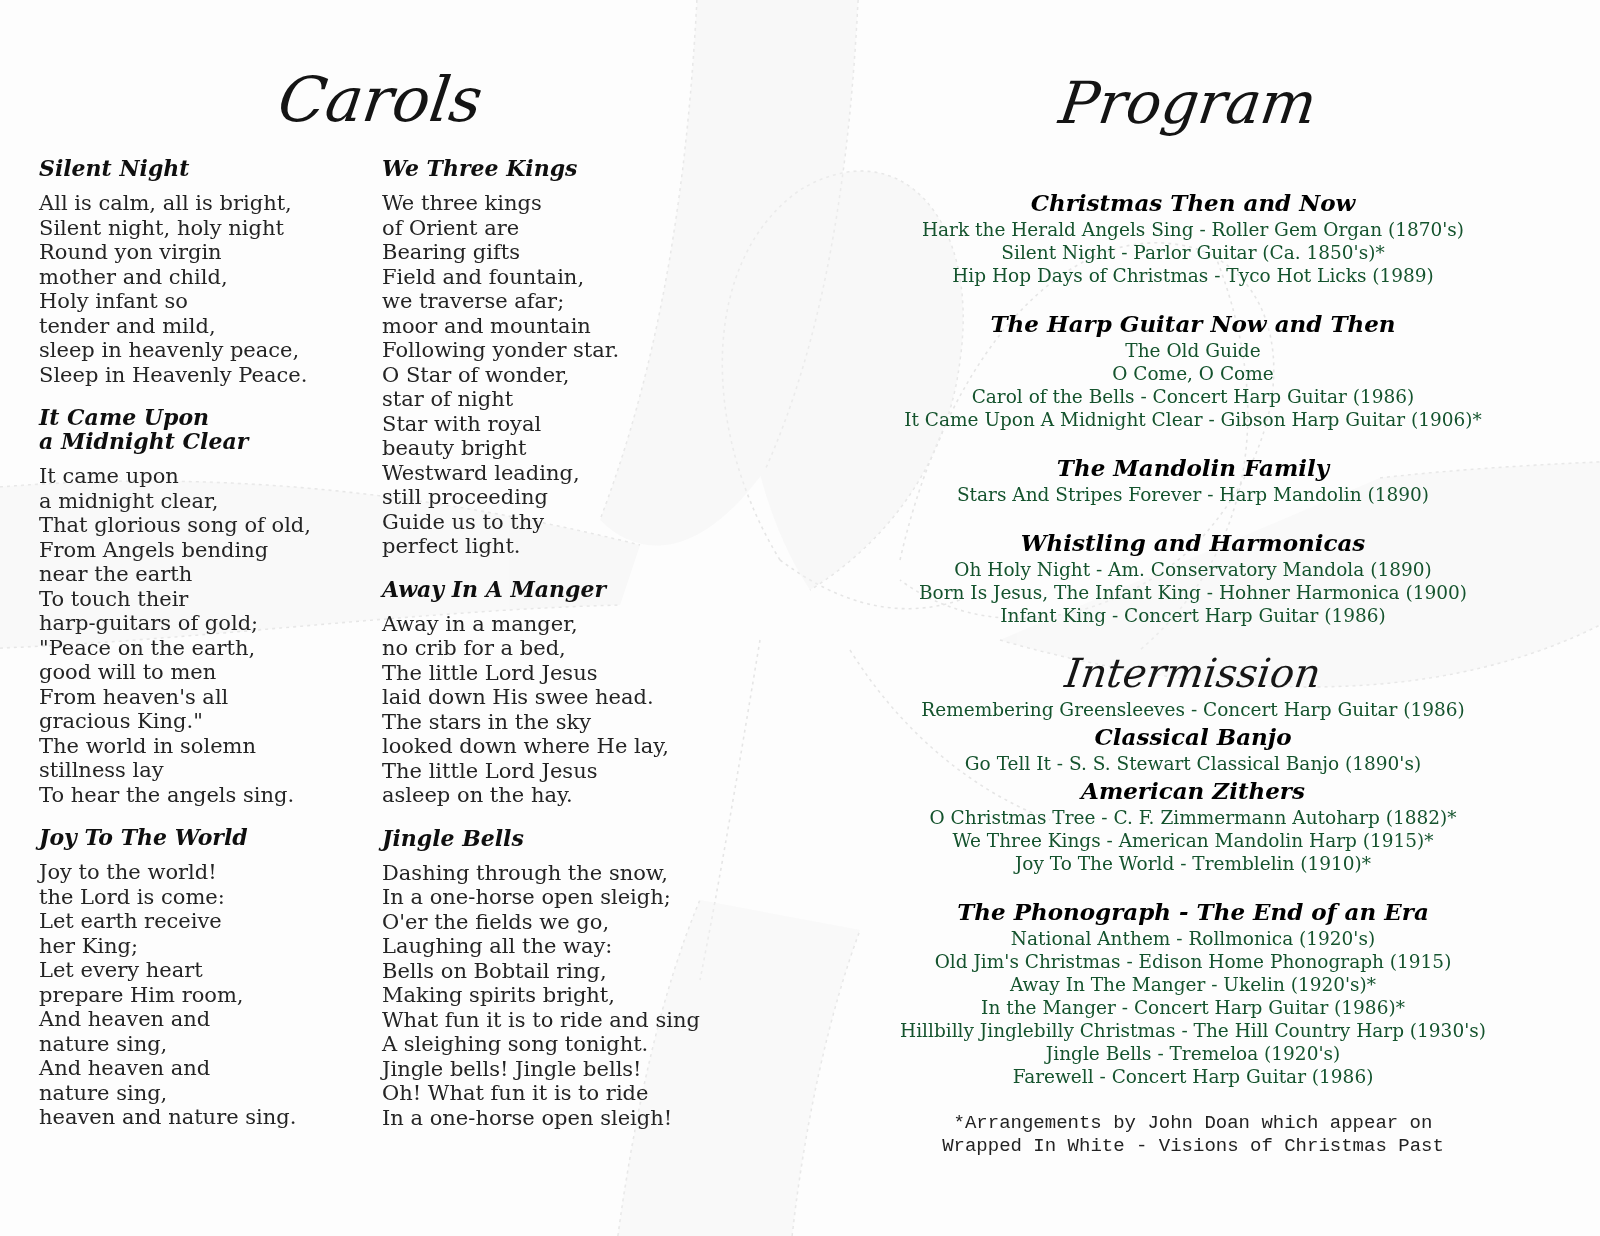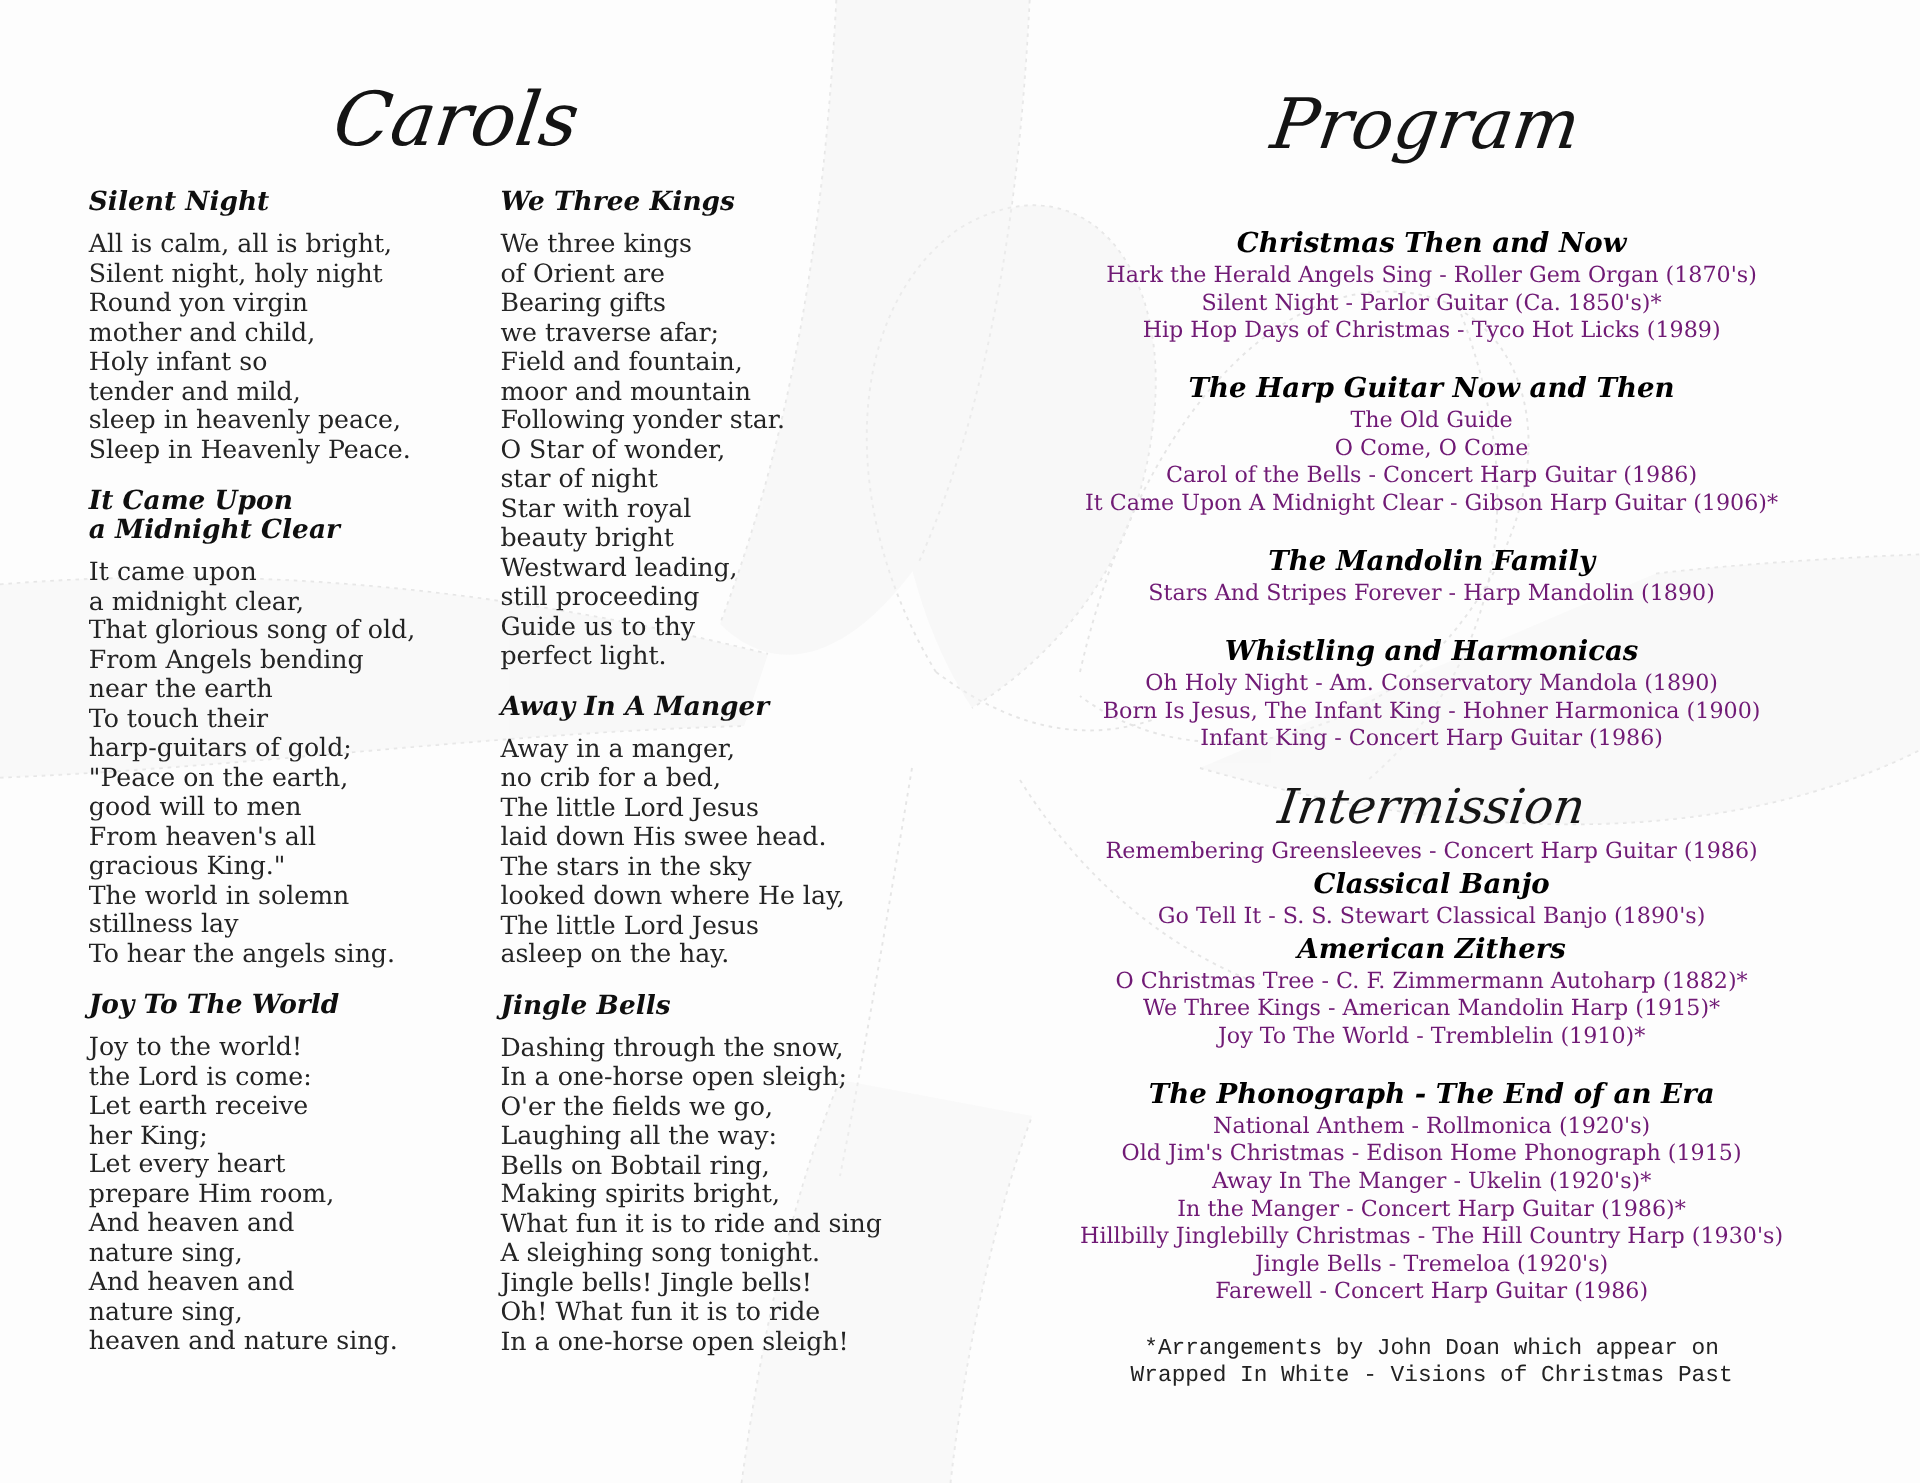--- a/index.html
+++ b/index.html
@@ -34,21 +34,21 @@
   }
   .carols-title {
     width: 770px;
     text-align: center;
     font-size: 62px;
     line-height: 1.1;
     padding-top: 66px;
   }
   .carol-columns {
     display: flex;
-    padding-left: 74px;
+    padding-left: 39px;
     margin-top: 4px;
   }
   .carol-col { width: 343px; }
   .carol-col + .carol-col { width: 350px; }
   .carol-heading {
     font-size: 22px;
     font-weight: bold;
     font-style: italic;
     line-height: 24px;
     color: #0f0f0f;
@@ -90,21 +90,21 @@
     font-family: "DejaVu Serif", serif;
     font-weight: 400;
     font-size: 40px;
     line-height: 46px;
     transform: skewX(-8deg);
     color: #161616;
   }
   .program-line {
     font-size: 18.5px;
     line-height: 23px;
-    color: #701a75;
+    color: #14532d;
     white-space: nowrap;
   }
   .footnote { margin-top: 24px; }
   .footnote .program-line { font-size: 19px; line-height: 23.5px; color: #222; font-family: Liberation Mono, monospace; }
 </style>
 </head>
 <body>
 
 <div class="canvas">
 
@@ -203,22 +203,22 @@
         </div>
         <div class="carol-col">
           <section class="carol-section">
             <h2 class="carol-heading">
               <span>We Three Kings</span>
             </h2>
             <div class="lyrics">
               <div class="lyric-line">We three kings</div>
               <div class="lyric-line">of Orient are</div>
               <div class="lyric-line">Bearing gifts</div>
+              <div class="lyric-line">Field and fountain,</div>
               <div class="lyric-line">we traverse afar;</div>
-              <div class="lyric-line">Field and fountain,</div>
               <div class="lyric-line">moor and mountain</div>
               <div class="lyric-line">Following yonder star.</div>
               <div class="lyric-line">O Star of wonder,</div>
               <div class="lyric-line">star of night</div>
               <div class="lyric-line">Star with royal</div>
               <div class="lyric-line">beauty bright</div>
               <div class="lyric-line">Westward leading,</div>
               <div class="lyric-line">still proceeding</div>
               <div class="lyric-line">Guide us to thy</div>
               <div class="lyric-line">perfect light.</div>

